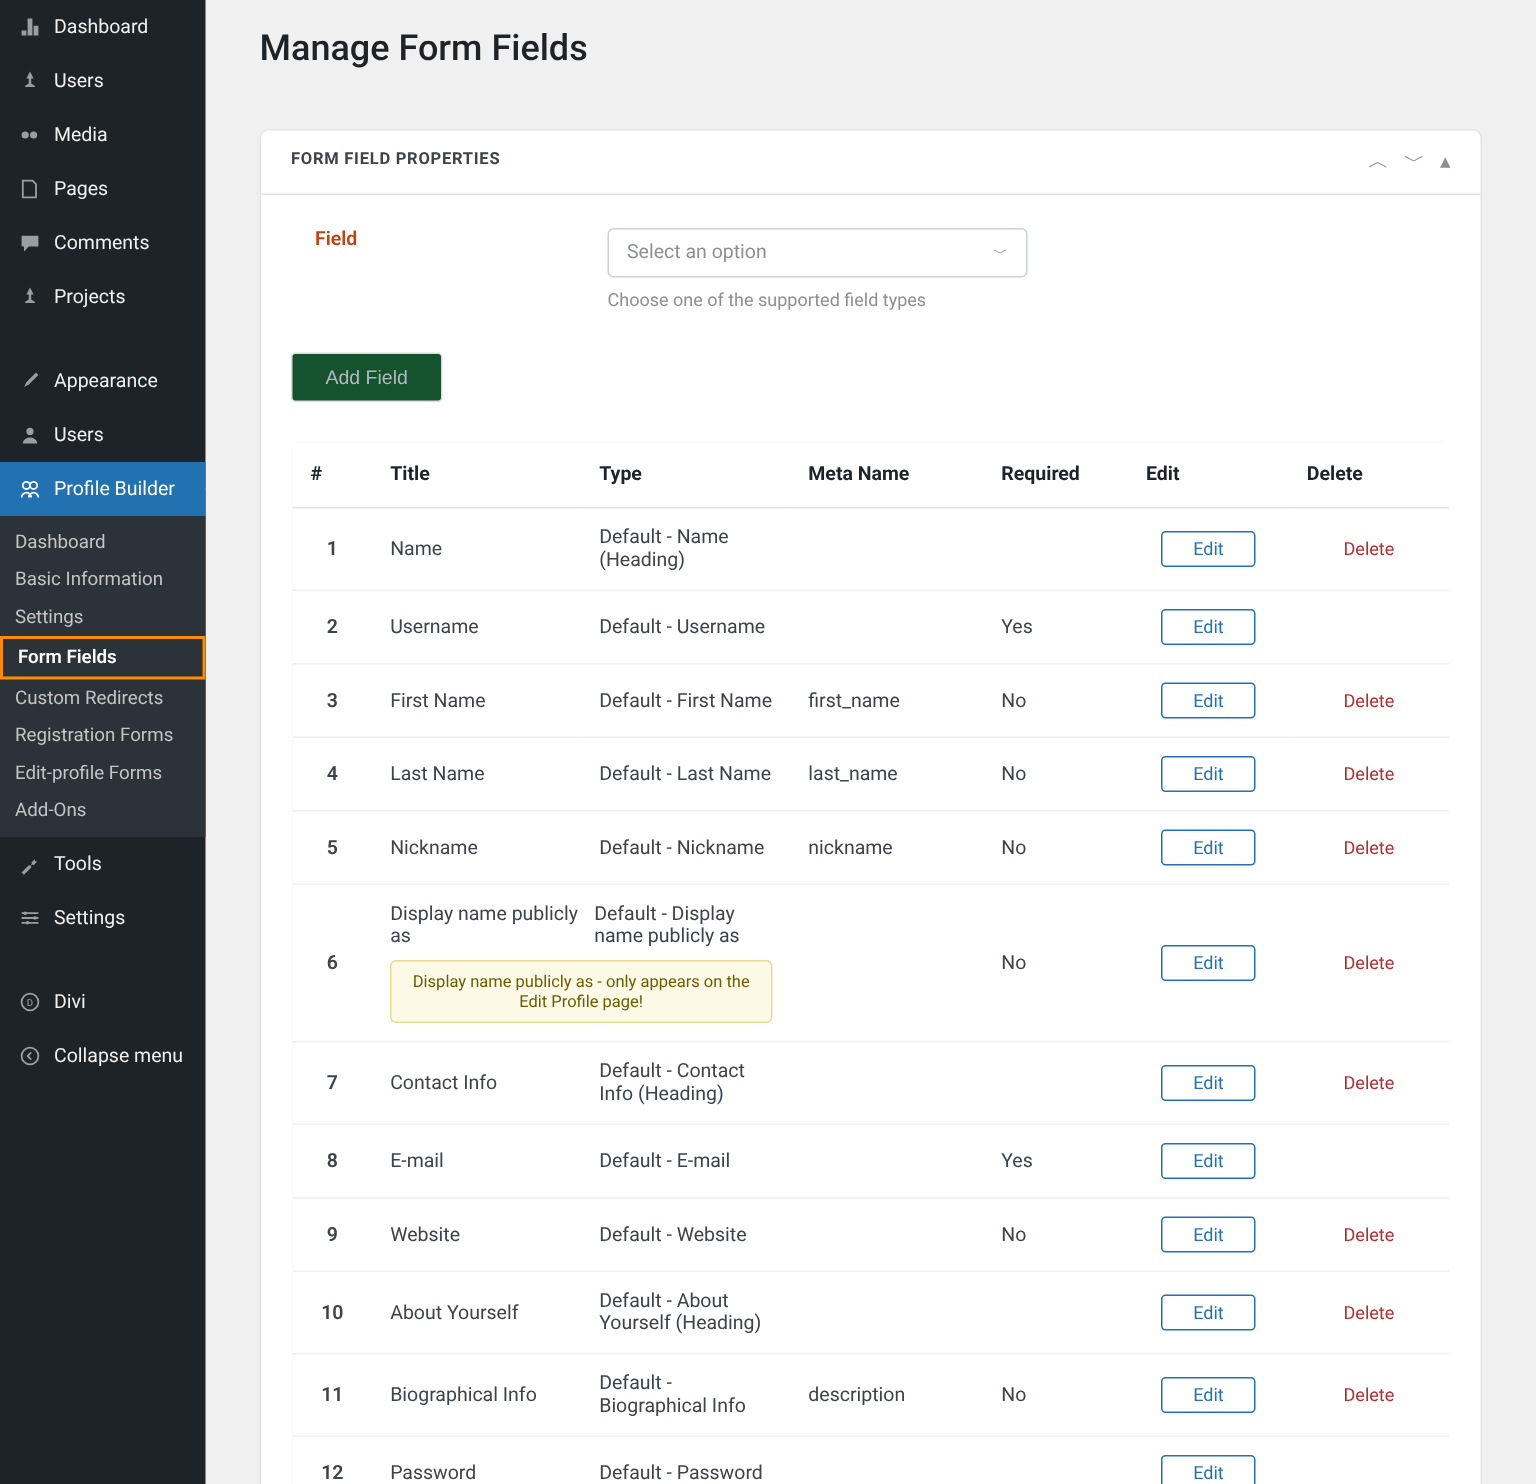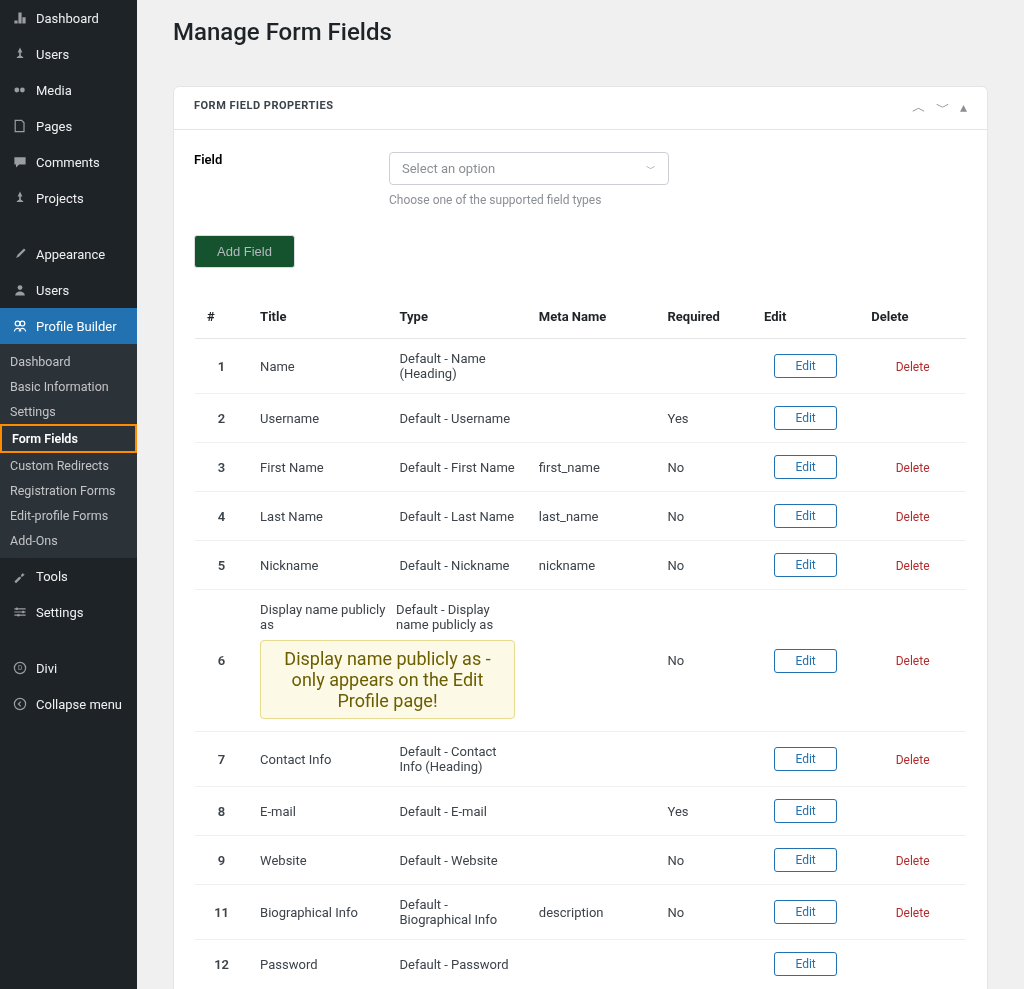--- a/index.html
+++ b/index.html
@@ -15,38 +15,38 @@
     .submenu-item { padding: 5px 10px; color: #c3c4c7; font-size: 12.5px; cursor: pointer; }
     .submenu-item.active { color: #fff; font-weight: 600; border: 2px solid #ff8c00; }
     .main { flex: 1; padding: 18px 36px; }
     h1.page-title { font-size: 24px; font-weight: 500; color: #1d2327; margin-bottom: 40px; }
     .panel { background: #fff; border: 1px solid #e2e4e7; border-radius: 6px; }
     .panel-header { display: flex; align-items: flex-start; justify-content: space-between; padding: 12px 20px; border-bottom: 1px solid #e2e4e7; }
     .panel-title { font-size: 11px; font-weight: 700; letter-spacing: 0.5px; color: #3c434a; text-transform: uppercase; }
     .panel-ctrls { display: flex; gap: 10px; color: #8c8f94; }
     .panel-ctrls span { cursor: pointer; font-size: 14px; }
     .field-row { display: flex; align-items: flex-start; padding: 22px 20px 10px 20px; }
-    .field-label { width: 195px; font-weight: 600; font-size: 13px; color: #000000; }
+    .field-label { width: 195px; font-weight: 600; font-size: 13px; color: #c2410c; margin-left: 16px; }
     .field-input { flex: 1; max-width: 530px; }
     .select-box { width: 280px; border: 1px solid #ccd0d4; border-radius: 4px; padding: 8px 12px; color: #8c8f94; font-size: 13px; display: flex; justify-content: space-between; align-items: center; cursor: pointer; background: #fff; gap: 40px; }
     .hint { font-size: 12px; color: #8c8f94; margin-top: 8px; }
     .add-btn { margin: 18px 20px 26px 20px; padding: 8px 22px; border: 1px solid #dcdcde; border-radius: 3px; background: #14532d; color: #b4b9be; font-size: 13px; cursor: not-allowed; }
     table.fields { width: calc(100% - 40px); margin: 0 20px 18px; border-collapse: collapse; border: 1px solid #e2e4e7; border-radius: 6px; overflow: hidden; }
     table.fields th { text-align: left; padding: 14px 12px; font-weight: 700; font-size: 13px; color: #1d2327; border-bottom: 1px solid #e2e4e7; }
     table.fields td { padding: 12px; font-size: 13px; color: #3c434a; vertical-align: middle; border-bottom: 1px solid #f0f0f1; }
     table.fields tr:last-child td { border-bottom: none; }
     .col-num { width: 50px; text-align: center; font-weight: 600; }
     .col-title { width: 130px; }
     .col-type { width: 130px; }
     .col-meta { width: 120px; }
     .col-req { width: 90px; }
     .col-edit, .col-delete { width: 100px; text-align: center; }
     .edit-btn { display: inline-block; padding: 4px 20px; border: 1px solid #2271b1; border-radius: 3px; color: #2271b1; font-size: 12px; cursor: pointer; background: #fff; }
     .delete-link { color: #b32d2e; font-size: 12px; cursor: pointer; }
-    .notice-yellow { background: #fdf9e7; border: 1px solid #e6db8f; border-radius: 4px; padding: 7px 14px; font-size: 18px; color: #6b5e00; margin-top: 8px; text-align: center; }
+    .notice-yellow { background: #fdf9e7; border: 1px solid #e6db8f; border-radius: 4px; padding: 7px 14px; font-size: 11px; color: #6b5e00; margin-top: 8px; text-align: center; }
     .row-with-notice td { padding-bottom: 14px; }
     .chev { font-size: 10px; }
   </style>
 </head>
 <body>
 
 <div class="wrap">
   <nav class="sidebar">
     <div class="menu-item">
       <span class="menu-icon">
@@ -294,20 +294,29 @@
             <tr>
               <td class="col-num">9</td>
               <td class="col-title">Website</td>
               <td class="col-type">Default - Website</td>
               <td class="col-meta"></td>
               <td class="col-req">No</td>
               <td class="col-edit"><span class="edit-btn">Edit</span></td>
               <td class="col-delete"><span class="delete-link">Delete</span></td>
             </tr>
             <tr>
+              <td class="col-num">10</td>
+              <td class="col-title">About Yourself</td>
+              <td class="col-type">Default - About Yourself (Heading)</td>
+              <td class="col-meta"></td>
+              <td class="col-req"></td>
+              <td class="col-edit"><span class="edit-btn">Edit</span></td>
+              <td class="col-delete"><span class="delete-link">Delete</span></td>
+            </tr>
+            <tr>
               <td class="col-num">11</td>
               <td class="col-title">Biographical Info</td>
               <td class="col-type">Default - Biographical Info</td>
               <td class="col-meta">description</td>
               <td class="col-req">No</td>
               <td class="col-edit"><span class="edit-btn">Edit</span></td>
               <td class="col-delete"><span class="delete-link">Delete</span></td>
             </tr>
             <tr>
               <td class="col-num">12</td>

